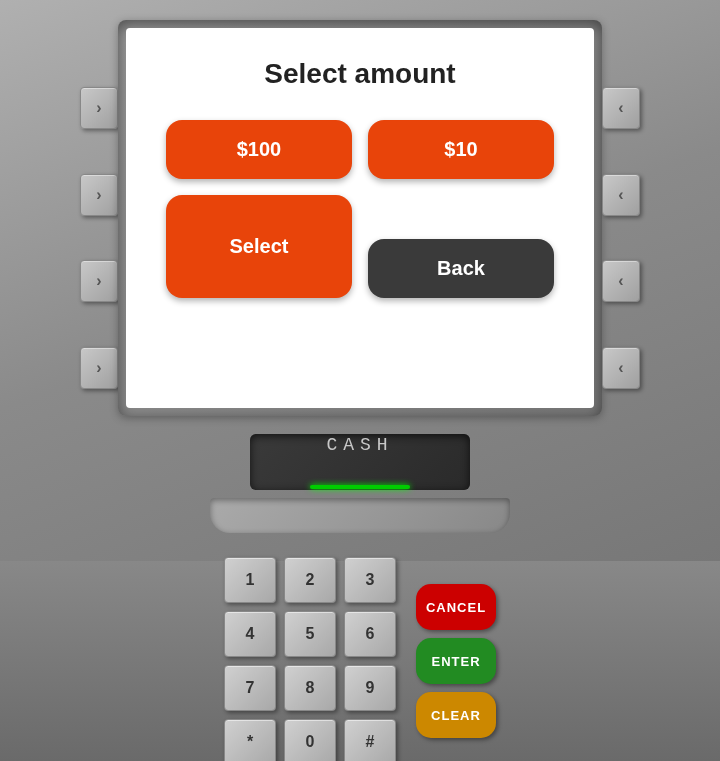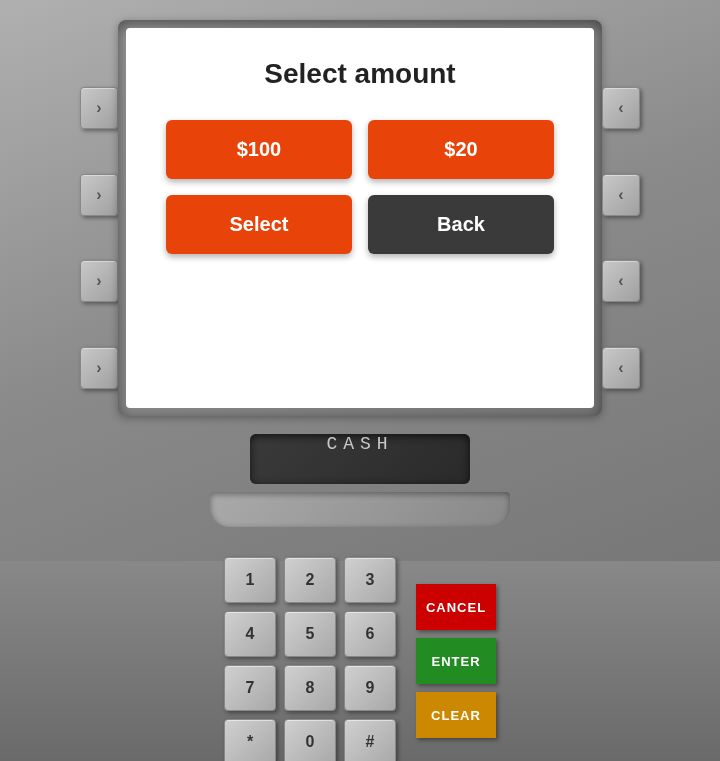--- a/index.html
+++ b/index.html
@@ -99,39 +99,40 @@
     .amount-grid {
       display: grid;
       grid-template-columns: 1fr 1fr;
       gap: 16px;
       width: 100%;
     }
 
     .amount-btn {
       padding: 18px 20px;
       border: none;
-      border-radius: 6px;
+      border-radius: 16px;
       font-size: 20px;
       font-weight: bold;
       color: white;
       cursor: pointer;
       background: #e8440a;
       box-shadow: 0 3px 6px rgba(0,0,0,0.3);
     }
 
     .amount-btn.dark {
       background: #3a3a3a;
+      margin-top: 44px;
     }
 
     
     .cash-display {
       margin-top: 18px;
       background: linear-gradient(135deg, #3a3a3a, #2a2a2a);
       width: 220px;
-      height: 50px;
+      height: 56px;
       border-radius: 6px;
       display: flex;
       flex-direction: column;
       align-items: center;
       justify-content: center;
       box-shadow: inset 0 2px 8px rgba(0,0,0,0.7);
       gap: 26px;
     }
 
     .cash-label {
@@ -198,21 +199,21 @@
       grid-template-columns: 80px;
       grid-template-rows: repeat(3, 46px);
       gap: 8px;
       margin-left: 20px;
     }
 
     .func-btn {
       width: 80px;
       height: 46px;
       border: none;
-      border-radius: 0;
+      border-radius: 15px;
       font-size: 13px;
       font-weight: bold;
       color: white;
       cursor: pointer;
       box-shadow: 2px 2px 4px rgba(0,0,0,0.4);
       letter-spacing: 1px;
     }
 
     .func-btn.cancel {
       background: #cc0000;
@@ -247,21 +248,21 @@
         <span class="arrow">›</span>
       </button>
     </div>
 
     <div class="screen-frame">
       <div class="screen">
         <div class="screen-title">Select amount</div>
 
         <div class="amount-grid">
           <button class="amount-btn">$100</button>
-          <button class="amount-btn">$20</button>
+          <button class="amount-btn">$10</button>
           <button class="amount-btn">Select</button>
           <button class="amount-btn dark">Back</button>
         </div>
       </div>
     </div>
 
     <div class="side-buttons-right">
       <button class="side-btn">
         <span class="arrow">‹</span>
       </button>

